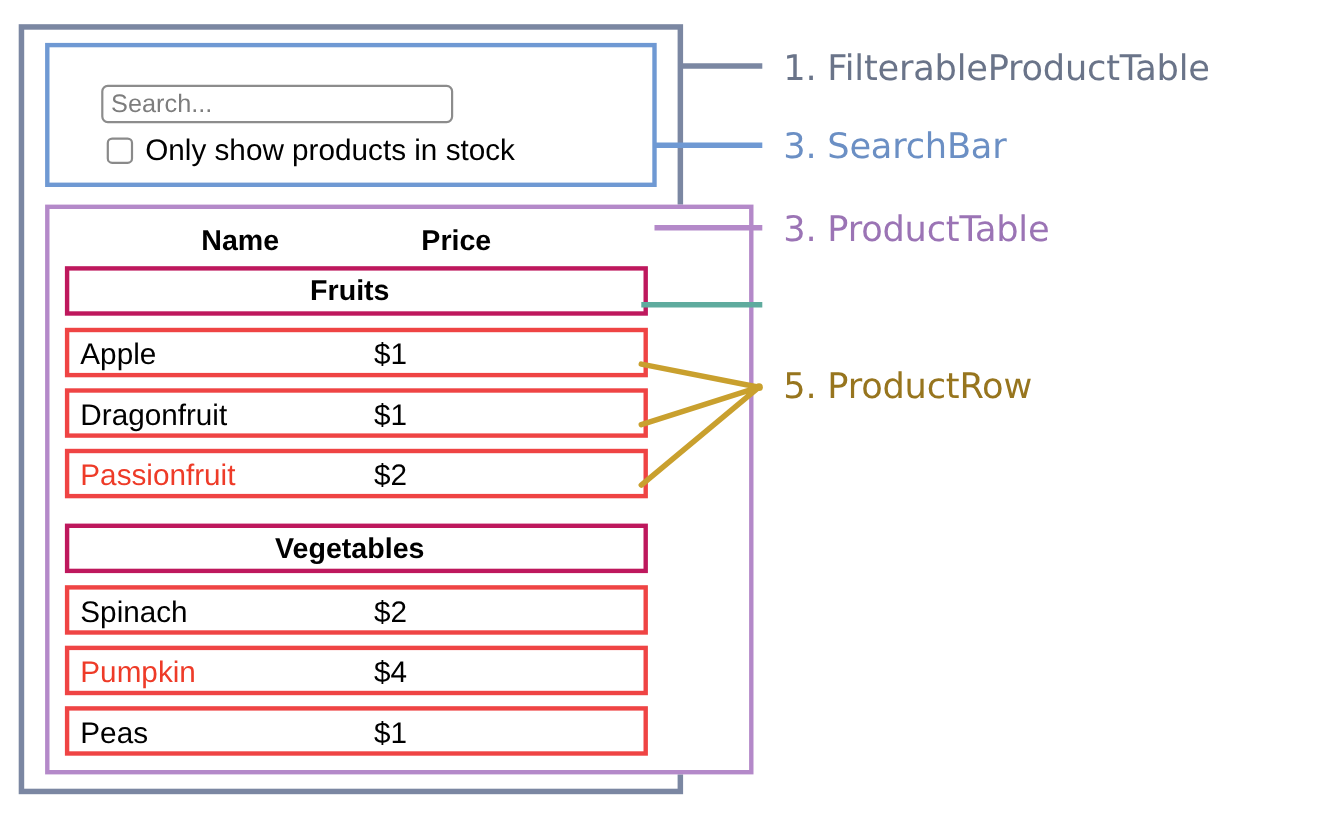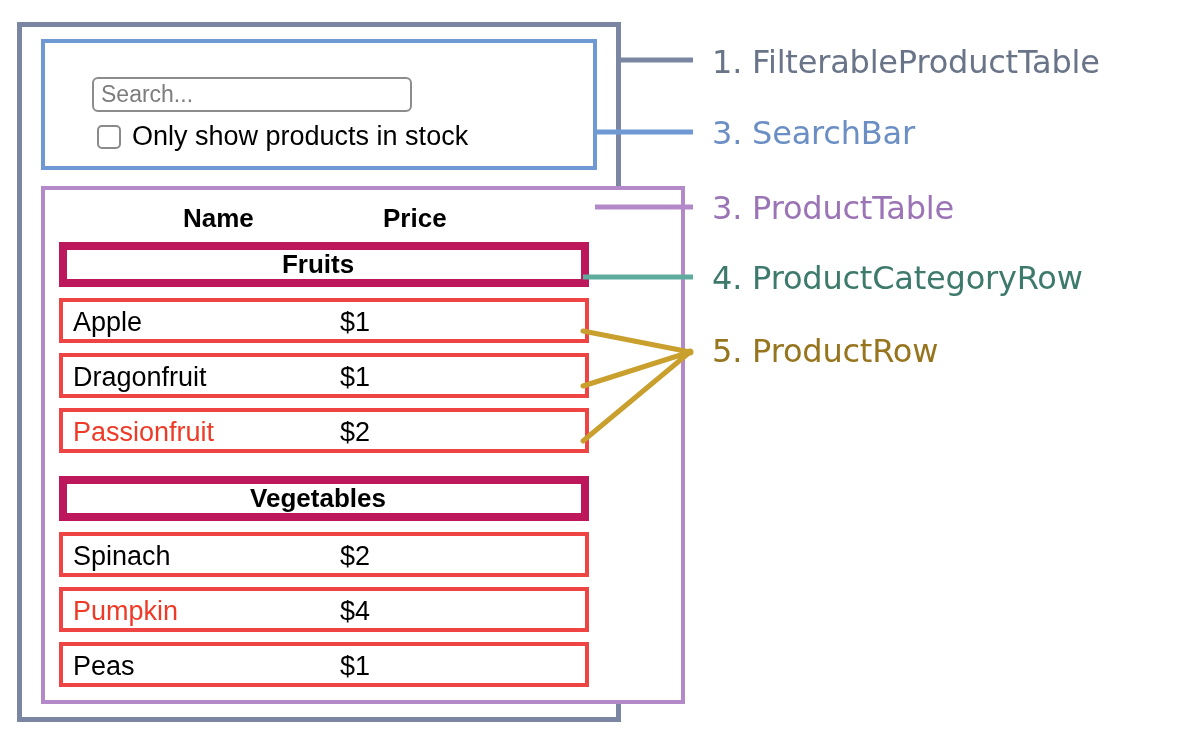--- a/index.html
+++ b/index.html
@@ -140,21 +140,21 @@
     font-weight: bold;
     font-size: 26px;
     color: #000;
   }
 
   .category-row {
     position: relative;
     width: 530px;
     height: 45px;
     box-sizing: border-box;
-    border: 8px solid #be185d;
+    border: 4px solid #be185d;
     background: #ffffff;
     margin-bottom: 11px;
     display: flex;
     align-items: center;
     justify-content: center;
   }
   .category-row .cat-label {
     font-family: "Liberation Sans", sans-serif;
     font-weight: bold;
     font-size: 26px;
@@ -285,16 +285,15 @@
 
     <line x1="583" y1="277" x2="693" y2="277" stroke="#5fab9e" stroke-width="5"></line>
 
     <path d="M 583 331 L 690 352 M 583 386 L 690 352 M 583 441 L 690 352" stroke="#c9a02e" stroke-width="5" fill="none" stroke-linecap="round"></path>
     <circle cx="690" cy="352" r="3.5" fill="#c9a02e"></circle>
   </svg>
 
   <div class="legend-item legend-1">1. FilterableProductTable</div>
   <div class="legend-item legend-2">3. SearchBar</div>
   <div class="legend-item legend-3">3. ProductTable</div>
-  <div class="legend-item legend-4">4. ProductCategoryRow</div>
   <div class="legend-item legend-5">5. ProductRow</div>
 
 </div>
 
 </body></html>

